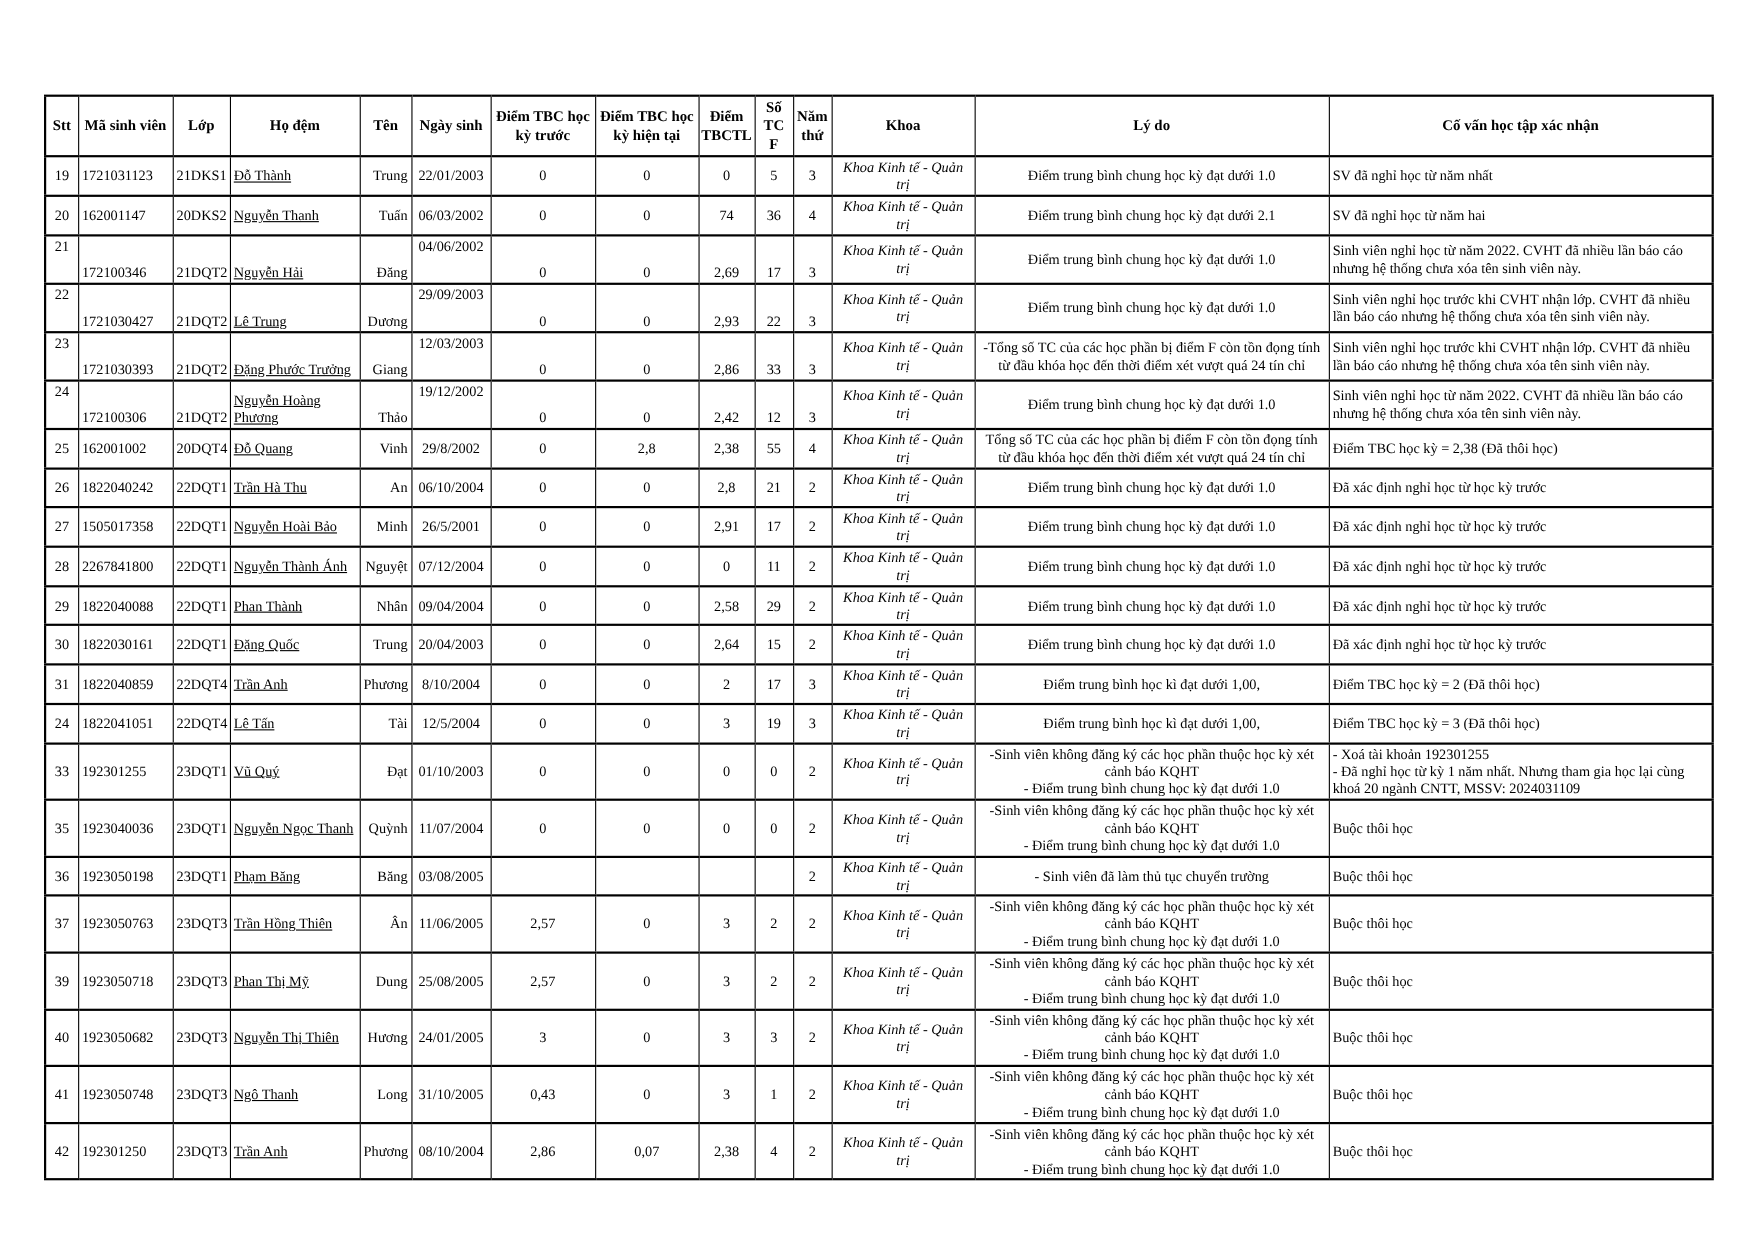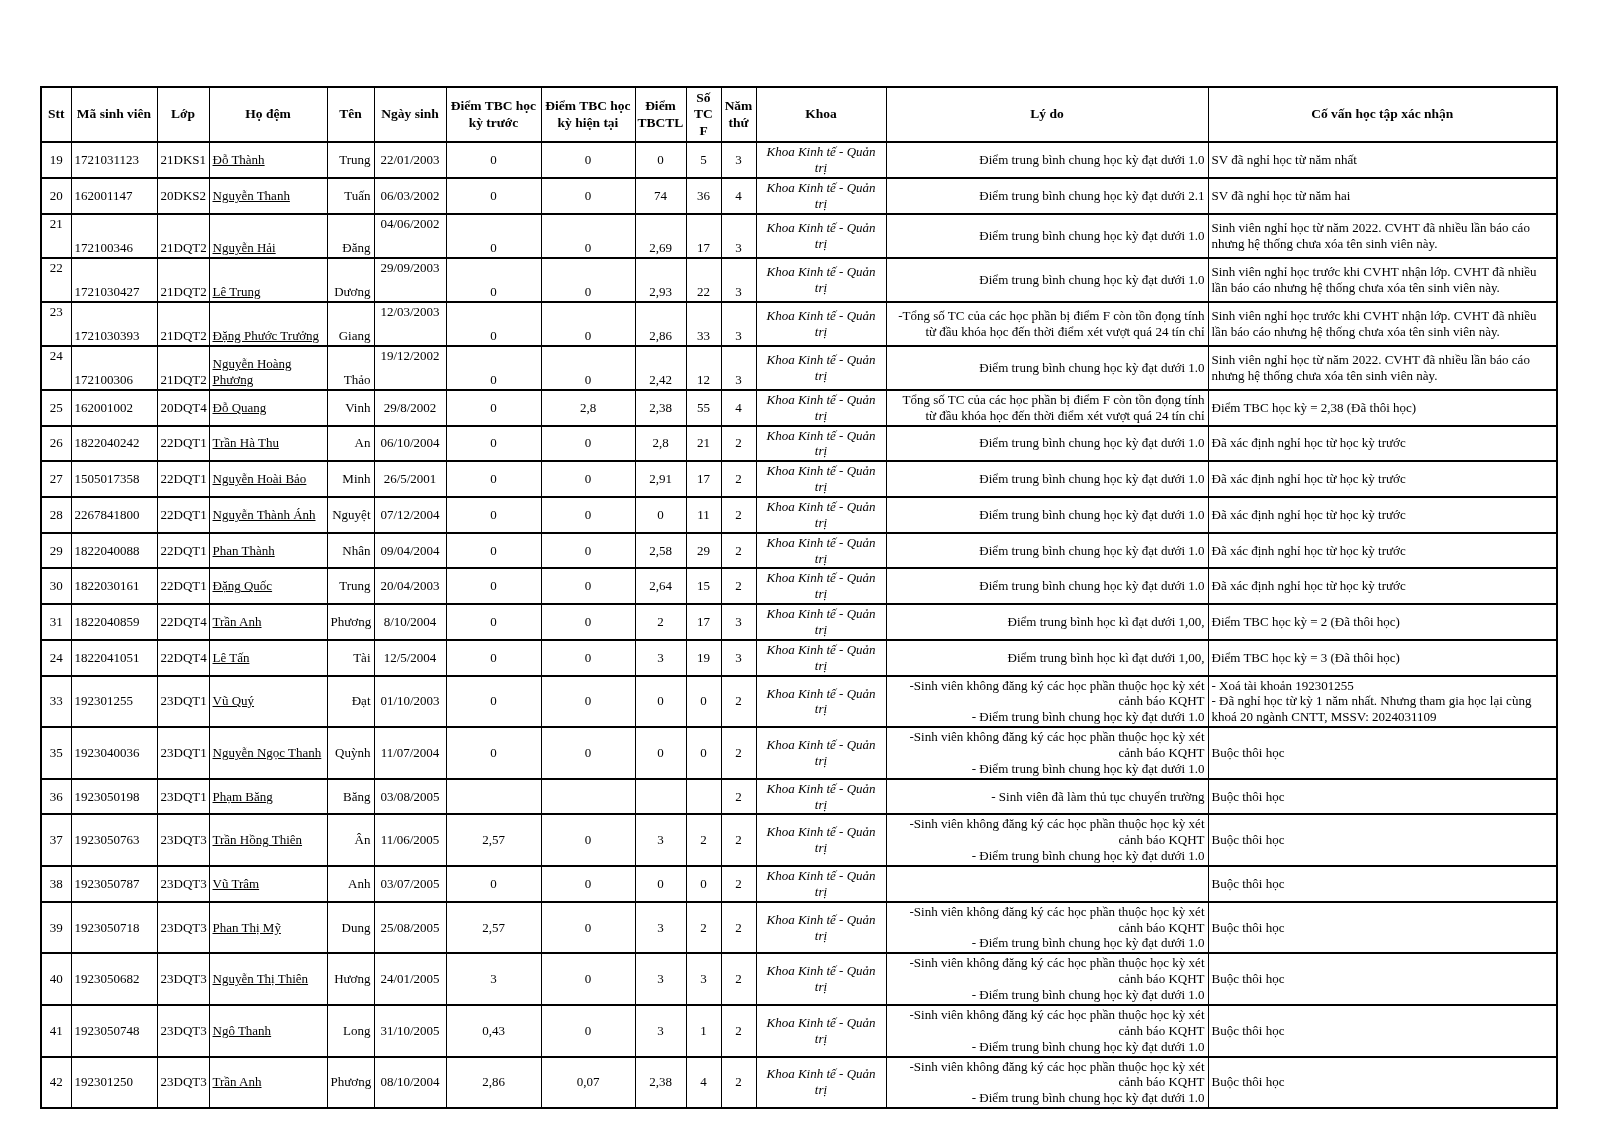--- a/index.html
+++ b/index.html
@@ -26,21 +26,21 @@
   }
   td { height:15px; }
   .c-stt   { text-align:center; }
   .c-msv   { text-align:left; }
   .c-lop   { text-align:right; }
   .c-hodem { text-align:left;text-decoration:underline; }
   .c-ten   { text-align:right; }
   .c-ngay  { text-align:center;margin-left:14px; }
   .c-num   { text-align:center; }
   .c-khoa  { text-align:center;font-style:italic; }
-  .c-lydo  { text-align:right; white-space:pre-line;margin-left:20px; }
+  .c-lydo  { text-align:center; white-space:pre-line;margin-left:20px; }
   .c-cvht  { text-align:left; white-space:pre-line; }
   tr.tall td { height:26px; }
   tr.split td { height:40px; vertical-align:bottom; }
   tr.split td.c-stt, tr.split td.c-ngay { vertical-align:top; }
   tr.split td.c-khoa, tr.split td.c-lydo, tr.split td.c-cvht { vertical-align:middle; }
 </style>
 </head>
 <body>
 
 <div class="sheet">
@@ -366,36 +366,20 @@
     <td class="c-num">0</td>
     <td class="c-num">3</td>
     <td class="c-num">2</td>
     <td class="c-num">2</td>
     <td class="c-khoa">Khoa Kinh tế - Quản trị</td>
     <td class="c-lydo">-Sinh viên không đăng ký các học phần thuộc học kỳ xét cảnh báo KQHT
 - Điểm trung bình chung học kỳ đạt dưới 1.0</td>
     <td class="c-cvht">Buộc thôi học</td>
   </tr>
         <tr>
-    <td class="c-stt">38</td>
-    <td class="c-msv">1923050787</td>
-    <td class="c-lop">23DQT3</td>
-    <td class="c-hodem">Vũ Trâm</td>
-    <td class="c-ten">Anh</td>
-    <td class="c-ngay">03/07/2005</td>
-    <td class="c-num">0</td>
-    <td class="c-num">0</td>
-    <td class="c-num">0</td>
-    <td class="c-num">0</td>
-    <td class="c-num">2</td>
-    <td class="c-khoa">Khoa Kinh tế - Quản trị</td>
-    <td class="c-lydo"></td>
-    <td class="c-cvht">Buộc thôi học</td>
-  </tr>
-        <tr>
     <td class="c-stt">39</td>
     <td class="c-msv">1923050718</td>
     <td class="c-lop">23DQT3</td>
     <td class="c-hodem">Phan Thị Mỹ</td>
     <td class="c-ten">Dung</td>
     <td class="c-ngay">25/08/2005</td>
     <td class="c-num">2,57</td>
     <td class="c-num">0</td>
     <td class="c-num">3</td>
     <td class="c-num">2</td>

